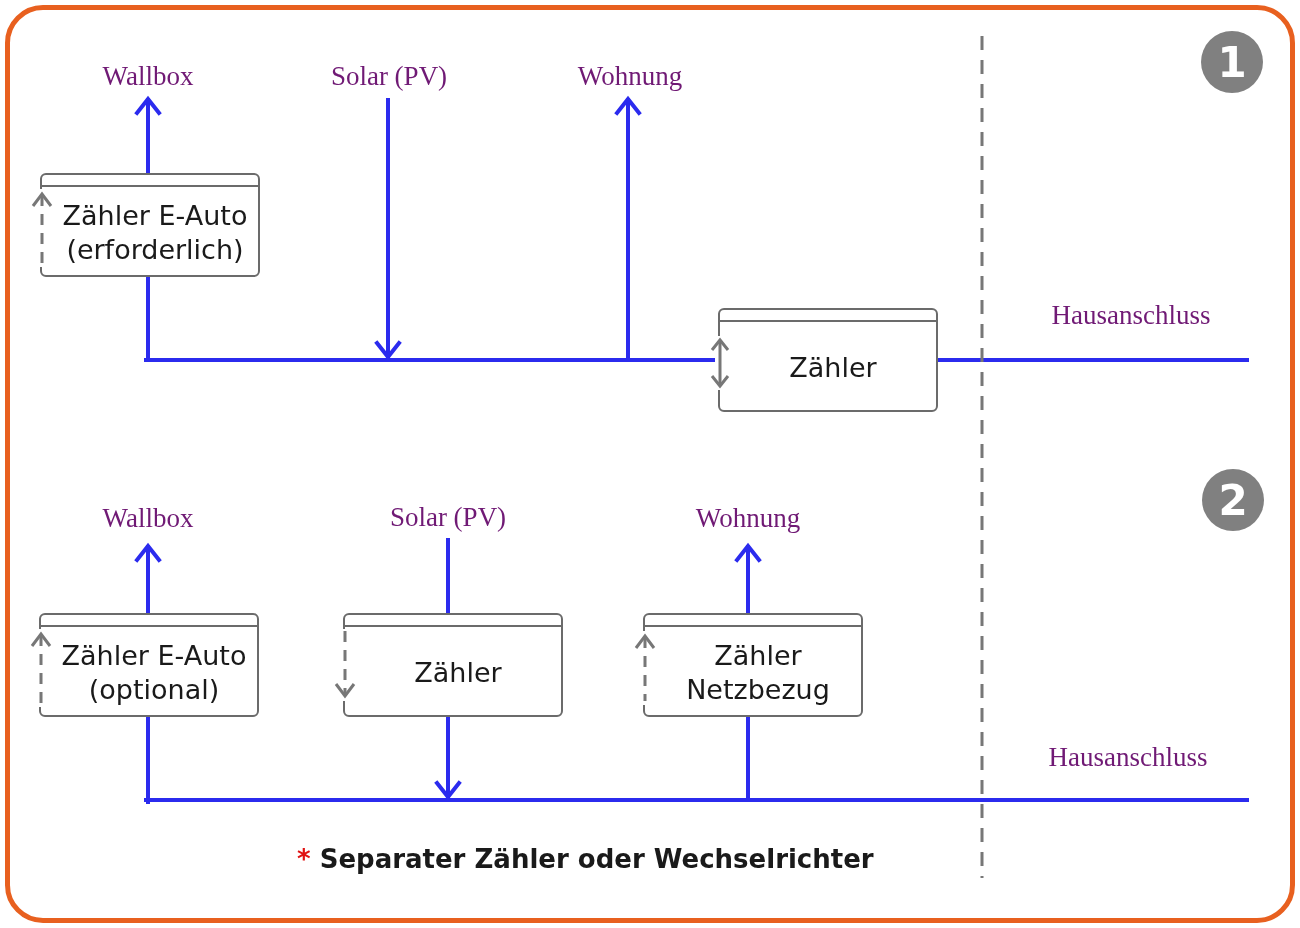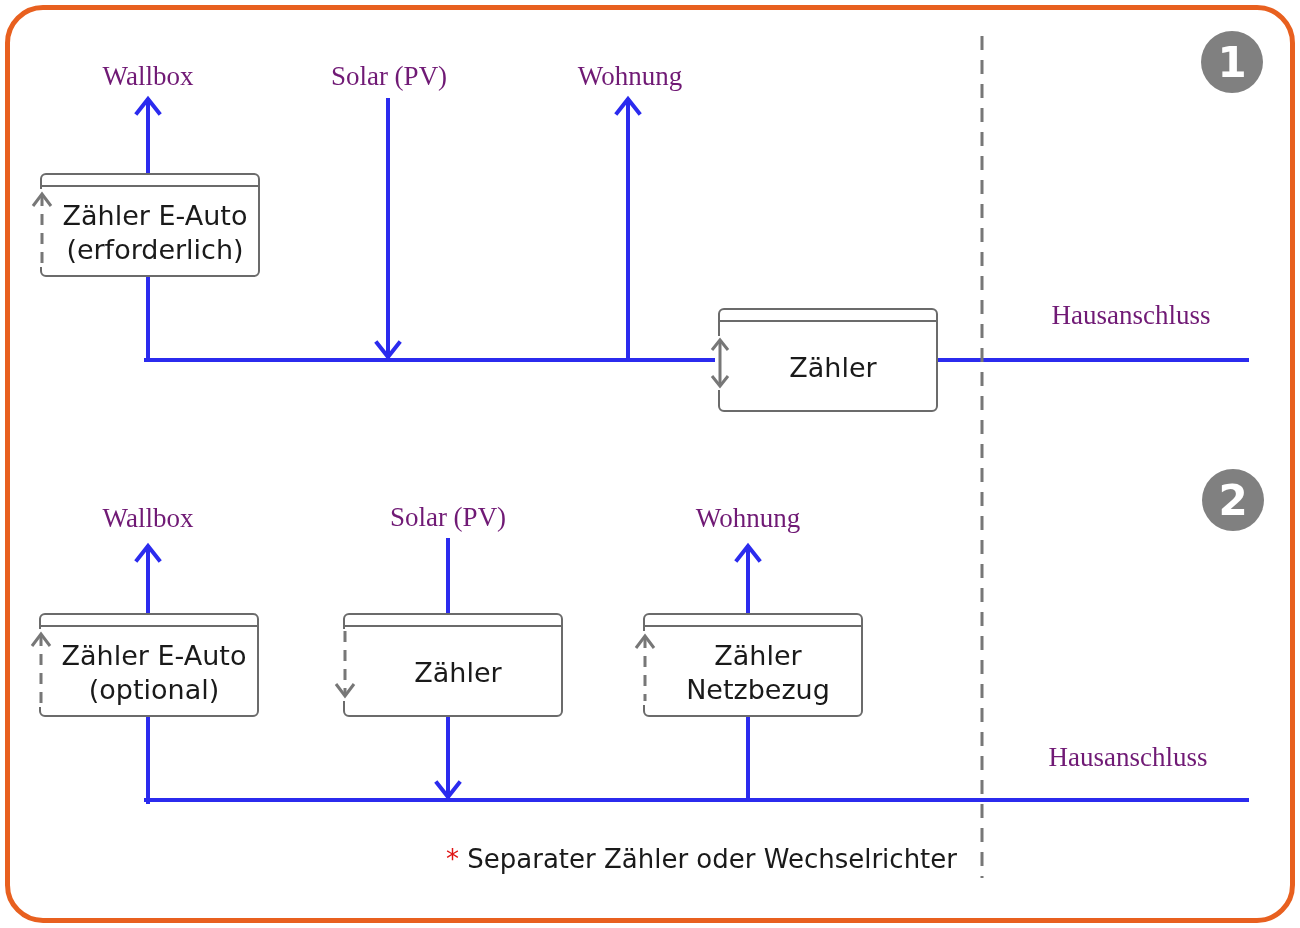--- a/index.html
+++ b/index.html
@@ -27,22 +27,22 @@
   }
   .meter-box .box-text{
     position:absolute;left:14px;right:4px;top:16px;bottom:0;
     display:flex;flex-direction:column;align-items:center;justify-content:center;
     font-size:27px;line-height:34px;text-align:center;white-space:nowrap;
   }
   .dir-arrow{position:absolute;left:-14px;}
   .star{color:#e01313;}
   .suffix-star{color:#e01313;margin-left:8px;}
   .footnote{
-    position:absolute;left:297px;top:843px;width:660px;text-align:right;
-    font-size:26px;line-height:32px;color:#1a1a1a;white-space:nowrap;
+    position:absolute;left:297px;top:843px;width:660px;text-align:left;
+    font-size:26px;line-height:32px;color:#1a1a1a;white-space:nowrap;font-weight:bold;
   }
   svg.overlay{position:absolute;left:0;top:0;pointer-events:none;}
 </style>
 </head>
 <body>
 
 <div id="canvas">
 
   <svg class="overlay" width="1300" height="928" viewBox="0 0 1300 928">
     <g stroke="#2b2bee" stroke-width="4" fill="none" stroke-linecap="square">

